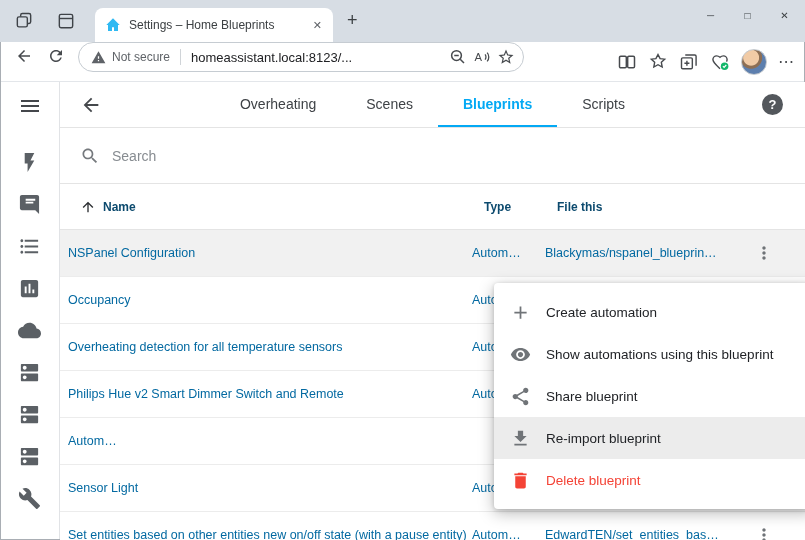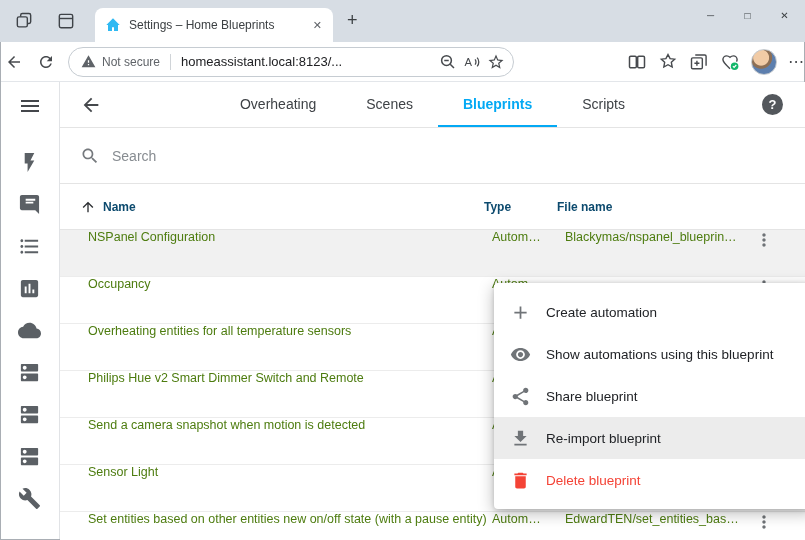--- a/index.html
+++ b/index.html
@@ -13,21 +13,21 @@
   .tb-icon { position:absolute; top:11px; width:20px; height:20px; color:#3f4348; cursor:pointer; }
   .tab { position:absolute; left:95px; bottom:0; width:238px; height:34px; background:#fff; border-radius:8px 8px 0 0; display:flex; align-items:center; padding:0 6px 0 10px; gap:8px; cursor:pointer; }
   .tab-favicon { width:16px; height:16px; flex-shrink:0; }
   .tab-title { flex:1; font-size:12px; color:#3c4043; white-space:nowrap; overflow:hidden; }
   .tab-close { font-size:11px; color:#5f6368; padding:2px 5px; cursor:pointer; }
   .new-tab { position:absolute; left:347px; top:10px; font-size:18px; color:#3c4043; cursor:pointer; }
   .win-controls { position:absolute; right:2px; top:0; display:flex; }
   .win-btn { width:37px; height:30px; display:flex; align-items:center; justify-content:center; font-size:10px; color:#3c4043; cursor:pointer; }
 
   
-  .toolbar { height:40px; background:#fff; display:flex; align-items:center; padding:0 0; gap:4px; border-bottom:1px solid #e3e6ea; }
+  .toolbar { height:40px; background:#fff; display:flex; padding:0 10px; gap:4px; border-bottom:1px solid #e3e6ea; }
   .nav-btn { width:28px; height:28px; padding:5px; color:#474a4e; cursor:pointer; flex-shrink:0; }
   .addr { height:30px; flex:0 0 446px; margin-left:4px; border:1.5px solid #c6ccd2; border-radius:15px; display:flex; align-items:center; padding:0 8px 0 12px; gap:6px; background:#fff; cursor:text; }
   .addr-warn { width:15px; height:15px; color:#5f6368; flex-shrink:0; }
   .addr-sec { font-size:12px; color:#5f6368; white-space:nowrap; }
   .addr-div { width:1px; height:16px; background:#d0d4d8; margin:0 4px; }
   .addr-url { font-size:13px; color:#202124; white-space:nowrap; overflow:hidden; flex:1; }
   .addr-ic { width:18px; height:18px; color:#474a4e; cursor:pointer; flex-shrink:0; }
   .right-group { margin-left:auto; display:flex; align-items:center; gap:11px; }
   .rg-ic { width:20px; height:20px; color:#474a4e; cursor:pointer; }
   .avatar { width:26px; height:26px; border-radius:50%; background:radial-gradient(circle at 38% 32%, #f1cba6 0 34%, #8d6f55 38% 48%, #5d7fae 52%); border:1px solid #c3c8cd; cursor:pointer; }
@@ -55,21 +55,21 @@
   .search-input { border:none; outline:none; flex:1; font-size:14px; color:#212121; background:transparent; }
   .search-input::placeholder { color:#878c91; }
 
   
   .thead { height:46px; border-bottom:1px solid #e4e4e4; display:flex; align-items:center; padding-left:20px; font-size:12px; font-weight:bold; color:#0c4a6e; }
   .h-col1 { width:404px; display:flex; align-items:center; gap:7px; cursor:pointer; }
   .sort-ic { width:16px; height:16px; color:#2b2e31; }
   .col2 { width:73px; white-space:nowrap; overflow:hidden; }
   .col3 { flex:1; white-space:nowrap; overflow:hidden; }
   .col4 { width:46px; margin-right:18px; display:flex; justify-content:center; flex-shrink:0; }
-  .row { height:47px; border-bottom:1px solid #ececec; display:flex; align-items:flex-start; padding-left:28px; font-size:12.5px; color:#4d7c0f; cursor:pointer; background:#fff; }
+  .row { height:47px; border-bottom:1px solid #ececec; display:flex; align-items:center; padding-left:8px; font-size:12.5px; color:#0369a1; cursor:pointer; background:#fff; }
   .row.selected { background:#f1f1f1; }
   .cell-name { width:404px; white-space:nowrap; overflow:hidden; padding-right:14px; }
   .kebab { width:20px; height:20px; color:#6f7377; cursor:pointer; }
 
   
   .menu { position:absolute; left:434px; top:201px; width:320px; background:#fff; border-radius:4px; box-shadow:0 4px 16px rgba(0,0,0,.28), 0 1px 4px rgba(0,0,0,.16); padding:8px 0; z-index:20; }
   .menu-item { height:42px; display:flex; align-items:center; gap:15px; padding:0 16px; font-size:13.5px; color:#212327; cursor:pointer; }
   .menu-item.hovered { background:#ececec; }
   .menu-item.danger { color:#f44336; }
   .mi-ic { width:21px; height:21px; color:#707478; flex-shrink:0; }
@@ -269,21 +269,21 @@
       <div class="thead">
         <div class="h-col1">
           <span class="sort-ic">
             <svg viewBox="0 0 24 24" fill="currentColor">
                 <path d="M4 12l1.41 1.41L11 7.83V20h2V7.83l5.58 5.59L20 12l-8-8-8 8z"></path>
               </svg>
           </span>
           <span>Name</span>
         </div>
         <div class="col2">Type</div>
-        <div class="col3">File name</div>
+        <div class="col3">File this</div>
         <div class="col4"></div>
       </div>
 
       <div class="row selected">
         <div class="cell-name">NSPanel Configuration</div>
         <div class="col2">Autom…</div>
         <div class="col3">Blackymas/nspanel_blueprin…</div>
         <div class="col4">
             <span class="kebab">
               <svg viewBox="0 0 24 24" fill="currentColor">
@@ -300,21 +300,21 @@
         <div class="col4">
             <span class="kebab">
               <svg viewBox="0 0 24 24" fill="currentColor">
                 <path d="M12 8c1.1 0 2-.9 2-2s-.9-2-2-2-2 .9-2 2 .9 2 2 2zm0 2c-1.1 0-2 .9-2 2s.9 2 2 2 2-.9 2-2-.9-2-2-2zm0 6c-1.1 0-2 .9-2 2s.9 2 2 2 2-.9 2-2-.9-2-2-2z"></path>
               </svg>
             </span>
           </div>
       </div>
 
       <div class="row">
-        <div class="cell-name">Overheating entities for all temperature sensors</div>
+        <div class="cell-name">Overheating detection for all temperature sensors</div>
         <div class="col2">Autom…</div>
         <div class="col3"></div>
         <div class="col4">
             <span class="kebab">
               <svg viewBox="0 0 24 24" fill="currentColor">
                 <path d="M12 8c1.1 0 2-.9 2-2s-.9-2-2-2-2 .9-2 2 .9 2 2 2zm0 2c-1.1 0-2 .9-2 2s.9 2 2 2 2-.9 2-2-.9-2-2-2zm0 6c-1.1 0-2 .9-2 2s.9 2 2 2 2-.9 2-2-.9-2-2-2z"></path>
               </svg>
             </span>
           </div>
       </div>
@@ -326,21 +326,20 @@
         <div class="col4">
             <span class="kebab">
               <svg viewBox="0 0 24 24" fill="currentColor">
                 <path d="M12 8c1.1 0 2-.9 2-2s-.9-2-2-2-2 .9-2 2 .9 2 2 2zm0 2c-1.1 0-2 .9-2 2s.9 2 2 2 2-.9 2-2-.9-2-2-2zm0 6c-1.1 0-2 .9-2 2s.9 2 2 2 2-.9 2-2-.9-2-2-2z"></path>
               </svg>
             </span>
           </div>
       </div>
 
       <div class="row">
-        <div class="cell-name">Send a camera snapshot when motion is detected</div>
         <div class="col2">Autom…</div>
         <div class="col3"></div>
         <div class="col4">
             <span class="kebab">
               <svg viewBox="0 0 24 24" fill="currentColor">
                 <path d="M12 8c1.1 0 2-.9 2-2s-.9-2-2-2-2 .9-2 2 .9 2 2 2zm0 2c-1.1 0-2 .9-2 2s.9 2 2 2 2-.9 2-2-.9-2-2-2zm0 6c-1.1 0-2 .9-2 2s.9 2 2 2 2-.9 2-2-.9-2-2-2z"></path>
               </svg>
             </span>
           </div>
       </div>

